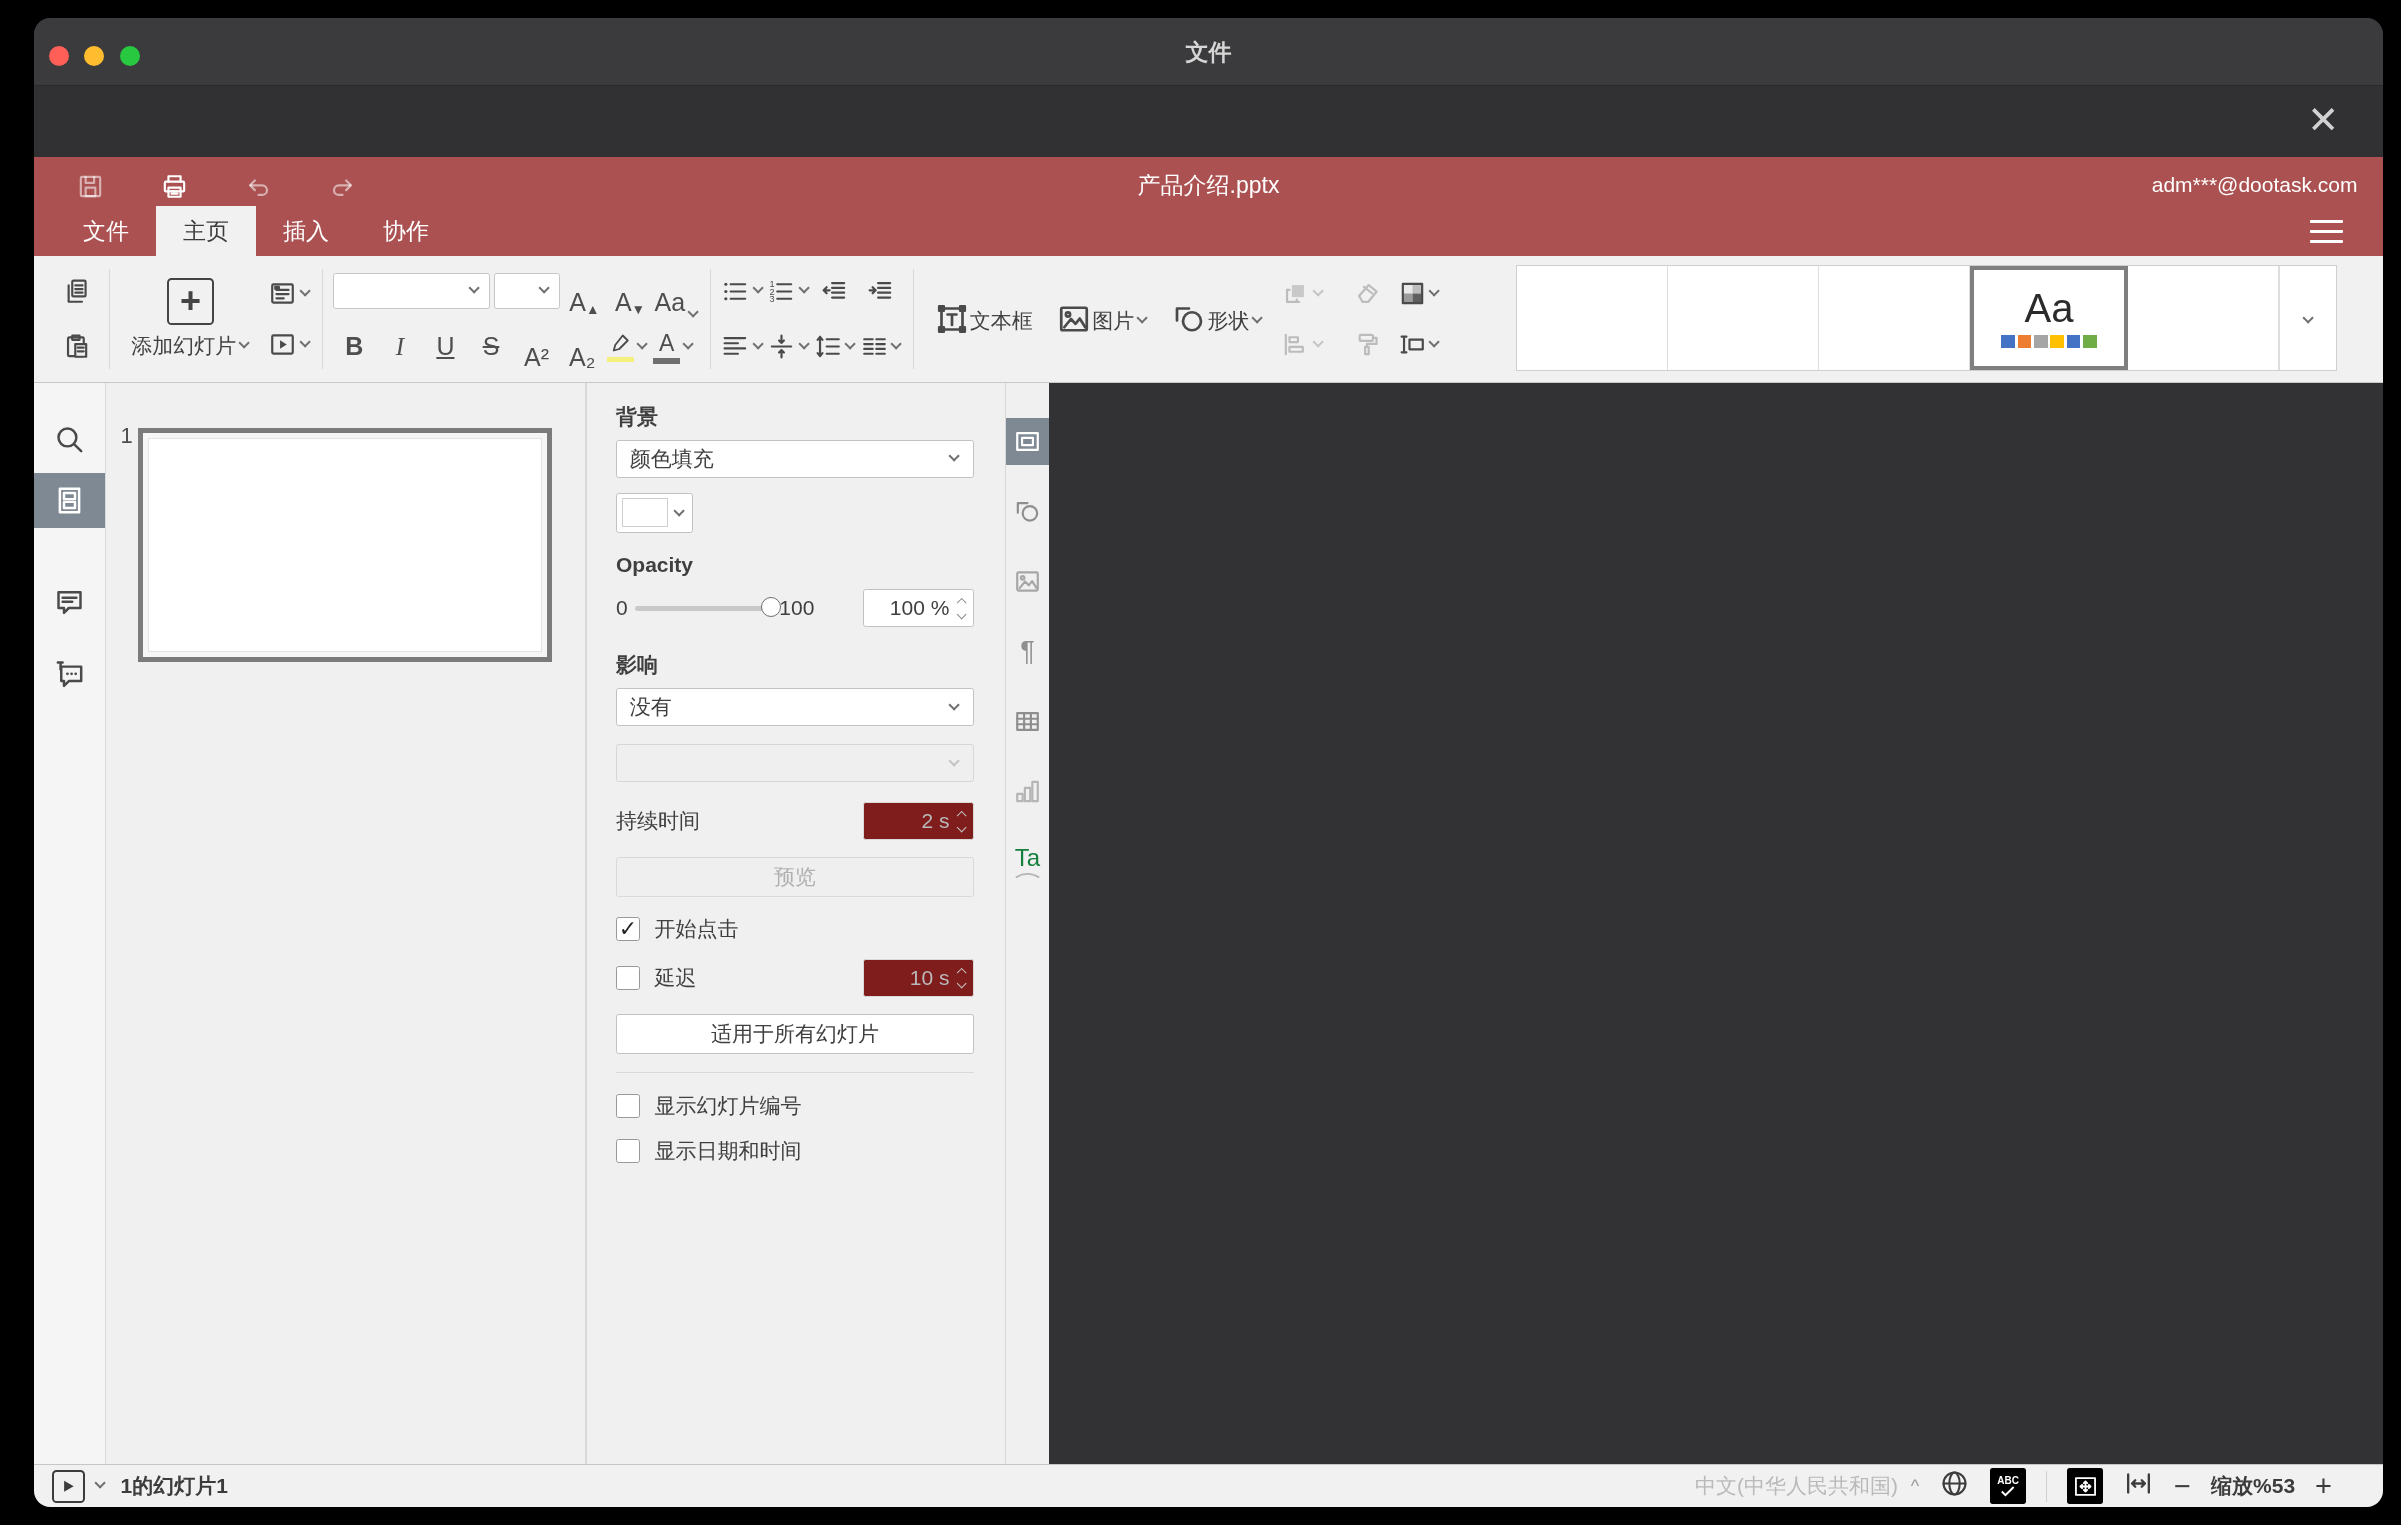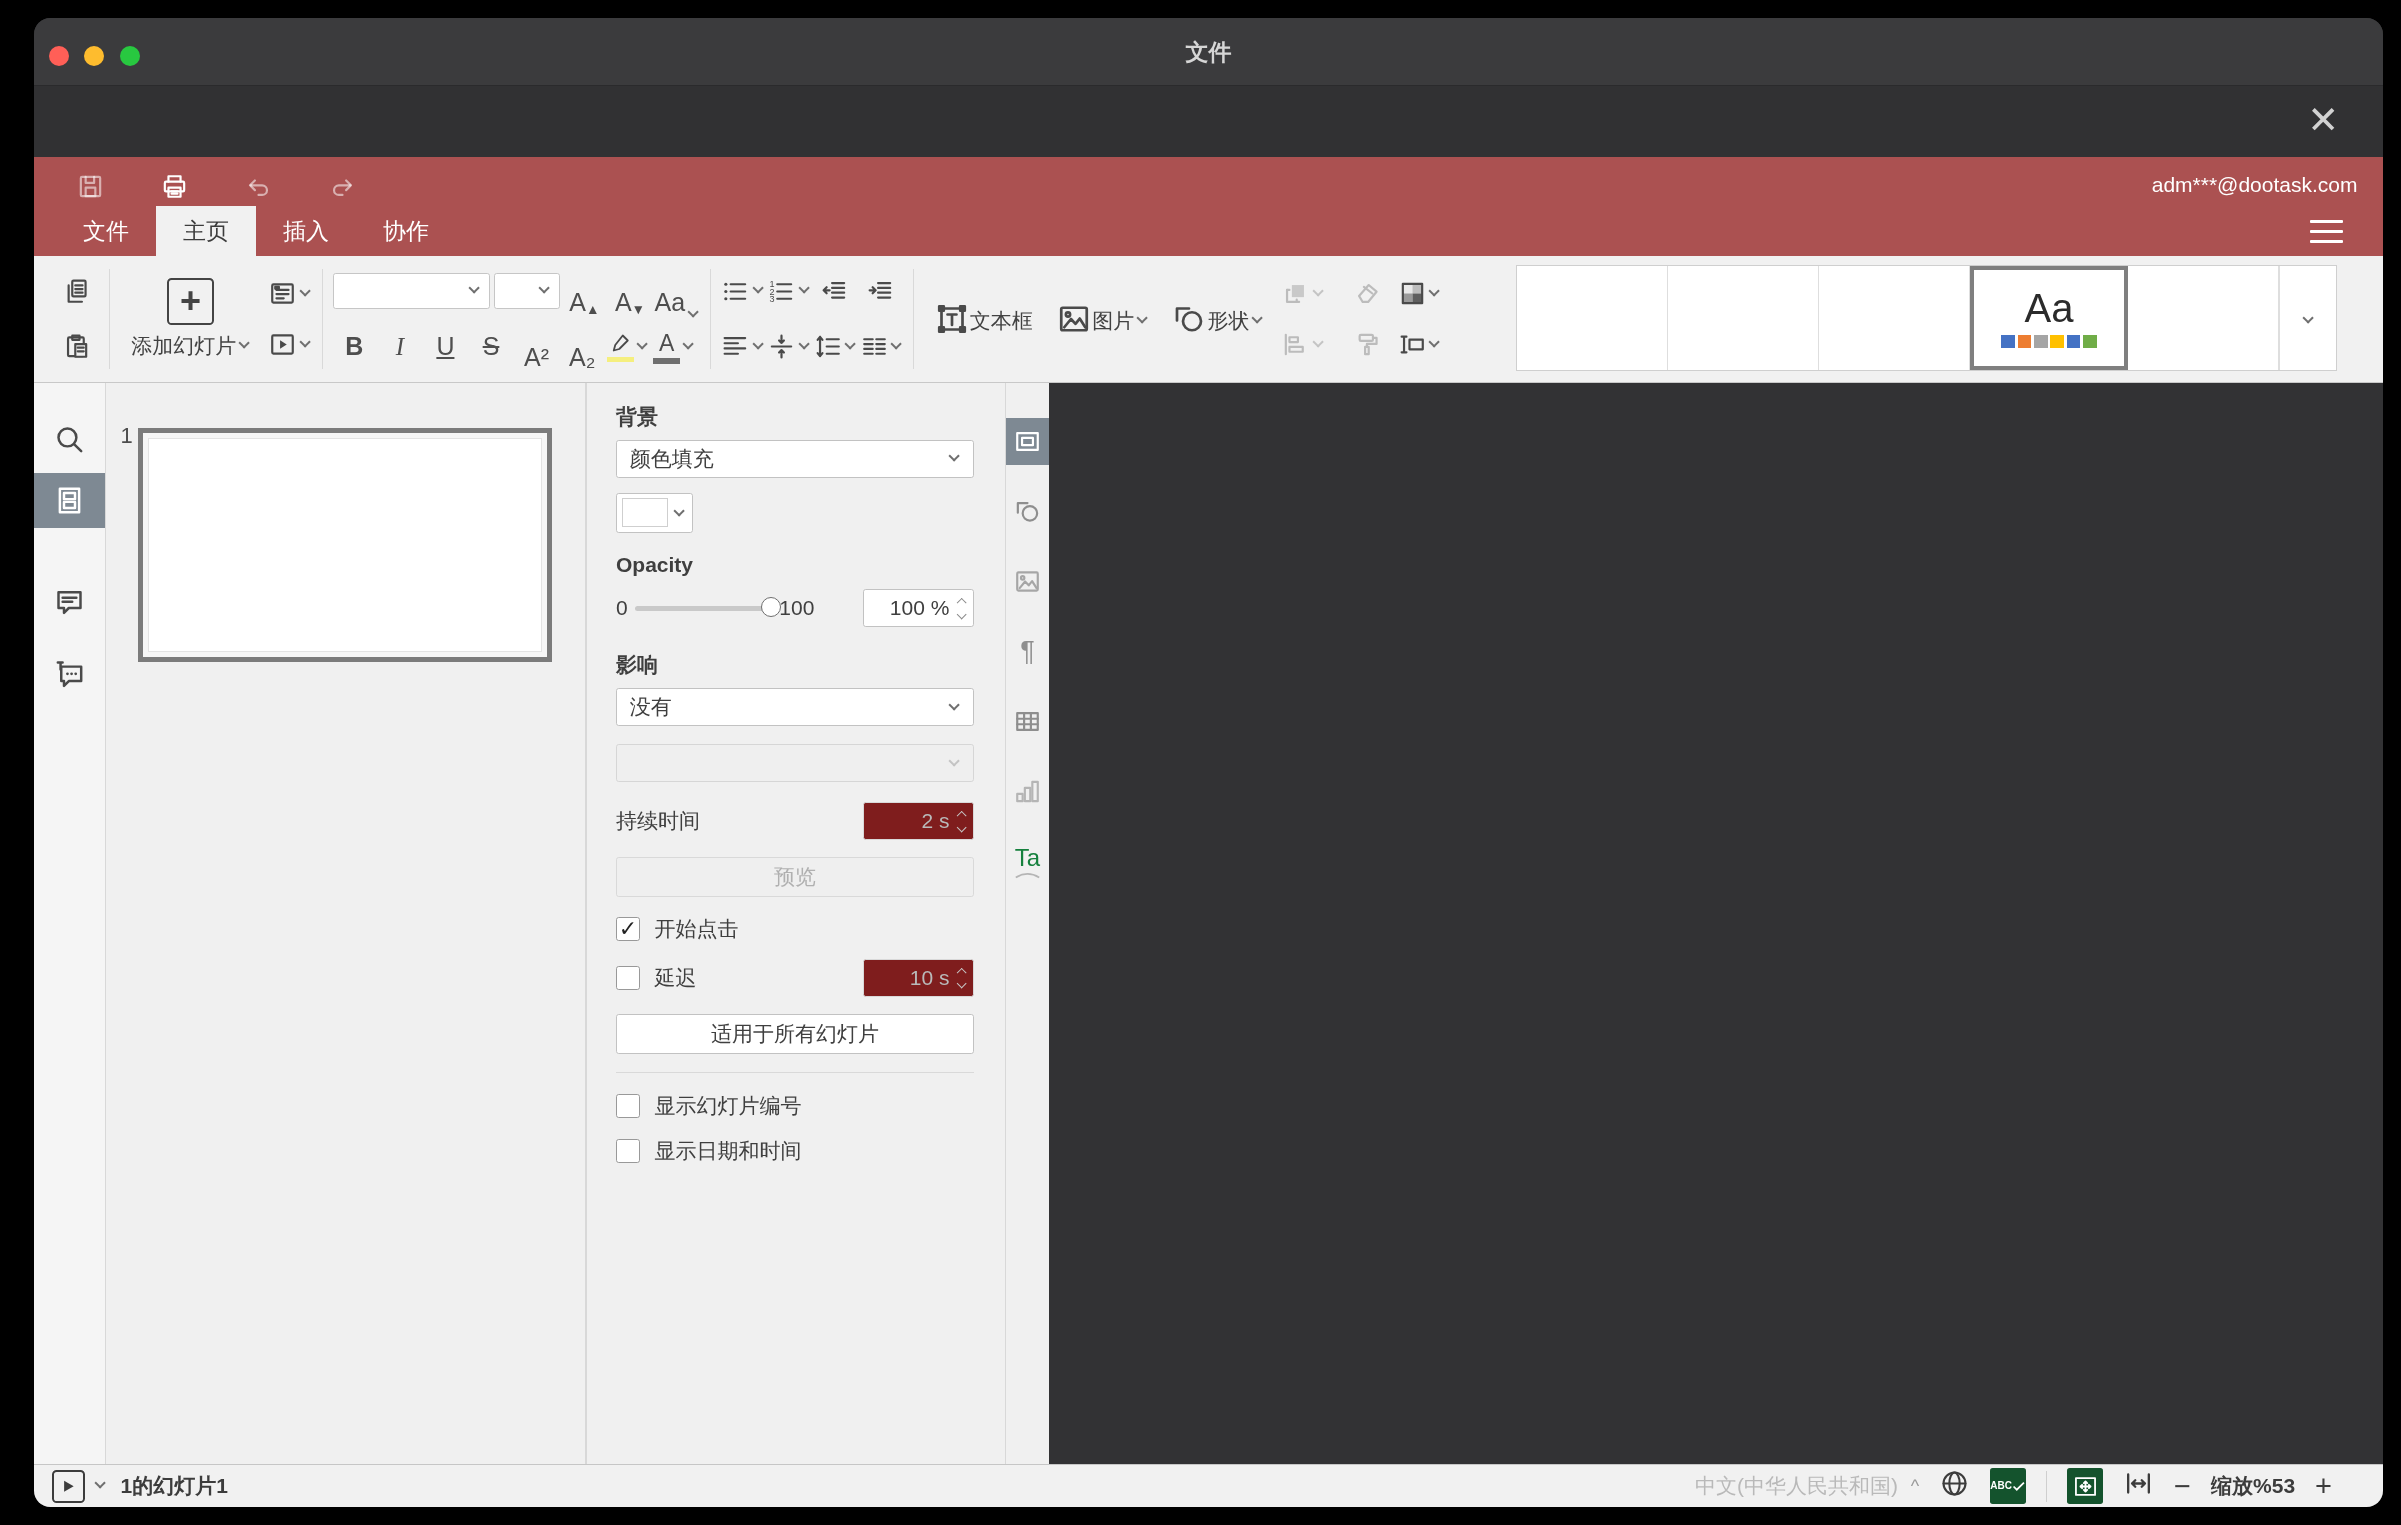--- a/index.html
+++ b/index.html
@@ -106,21 +106,21 @@
   .rsglyph{font-size:27px;color:#8e8e8e}
   .rsglyph.dim{color:#15803d}
   
   .statusbar{flex:0 0 43px;background:#f1f1f1;border-top:1.8px solid #c6c6c6;display:flex;align-items:center;padding:0 51px 0 18px;font-size:21px;color:#3c3c3c}
   .playbox{width:33px;height:33px;border:2.2px solid #3c3c3c;border-radius:4.6px;display:flex;align-items:center;justify-content:center;margin-right:7.3px}
   .sb-left{display:flex;align-items:center}
   .sb-info{font-weight:bold;margin-left:14.6px}
   .sb-right{margin-left:auto;display:flex;align-items:center;gap:20px}
   .sb-lang{color:#b9b9b9}
   .sb-caret{color:#9a9a9a;font-size:18px;margin-left:-7.3px}
-  .tile{width:36px;height:36px;background:#14532d;border-radius:2.7px;display:flex;flex-direction:row;align-items:center;justify-content:center}
+  .tile{width:36px;height:36px;background:#000000;border-radius:2.7px;display:flex;flex-direction:column;align-items:center;justify-content:center}
   .sb-div{width:0.9px;height:31px;background:#cfcfcf}
   .zoomtxt{font-weight:bold}
   .zglyph{font-size:29px;color:#3c3c3c;line-height:1}
 </style>
 </head>
 <body>
 
 <div class="screen">
   <div class="window">
 
@@ -160,20 +160,21 @@
               <path d="M9 7l-4 4 4 4"></path>
             </svg>
         </span>
         <span class="qbtn">
           <svg class="ic red" viewBox="0 0 24 24">
               <path d="M18.5 11H9a4 4 0 0 0 0 8h3"></path>
               <path d="M15 7l4 4-4 4"></path>
             </svg>
         </span>
       </div>
+      <div class="fname">产品介绍.pptx</div>
       <div class="account">adm***@dootask.com</div>
       <div class="tabsrow">
         <span class="tab">文件</span>
         <span class="tab active">主页</span>
         <span class="tab">插入</span>
         <span class="tab">协作</span>
       </div>
       <div class="hamburger">
           <i></i>
           <i></i>

